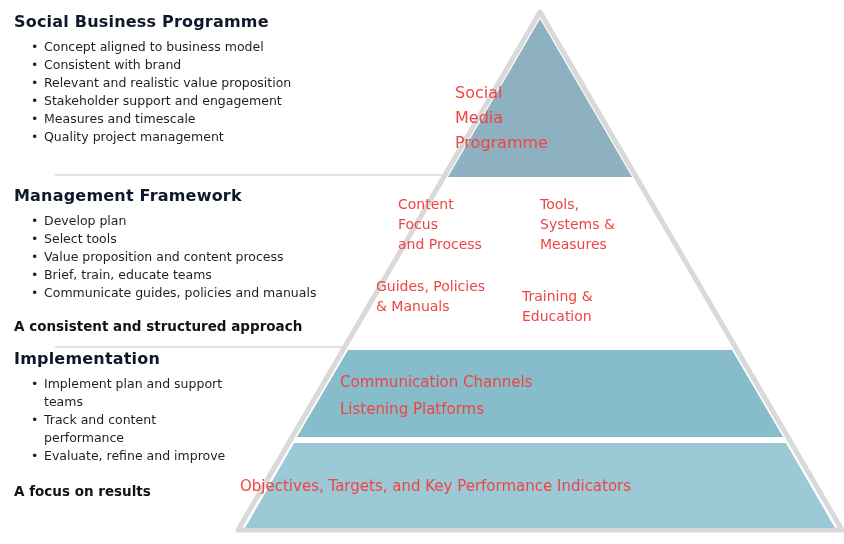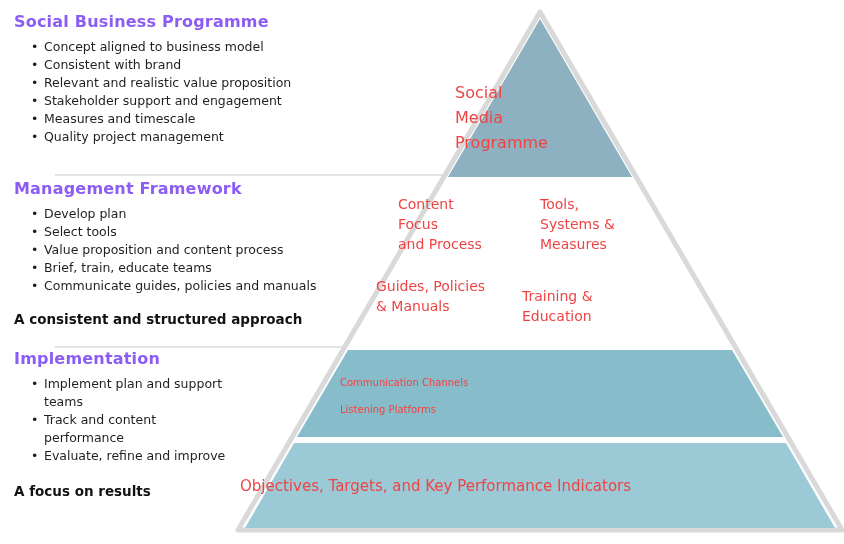--- a/index.html
+++ b/index.html
@@ -8,21 +8,21 @@
     position: relative;
     background: #ffffff;
     font-family: "DejaVu Sans", "Liberation Sans", sans-serif;
     overflow: hidden;
   }
   .section { position: absolute; left: 14px; }
   .section-heading {
     margin: 0;
     font-size: 16px;
     font-weight: bold;
-    color: #8b5cf6;
+    color: #0f172a;
     letter-spacing: 0.2px;
   }
   .bullet-list {
     list-style: none;
     margin: 7px 0 0 17px;
     padding: 0;
   }
   .bullet-list li {
     position: relative;
     padding-left: 13px;
@@ -56,41 +56,41 @@
     text-align: left;
     color: #ef4444;
     white-space: pre-line;
   }
   .lbl-top        { left: 455px; top: 80px;  width: 170px; font-size: 16px; line-height: 25px; }
   .lbl-mid        { font-size: 14px; line-height: 20px; }
   .lbl-content    { left: 398px; top: 194px; width: 140px; }
   .lbl-tools      { left: 540px; top: 194px; width: 140px; }
   .lbl-guides     { left: 376px; top: 276px; width: 182px; }
   .lbl-training   { left: 522px; top: 286px; width: 180px; }
-  .lbl-comm       { left: 340px; top: 369px; width: 400px; font-size: 10px; line-height: 27px; }
+  .lbl-comm       { left: 340px; top: 369px; width: 400px; font-size: 15px; line-height: 27px; }
   .lbl-objectives { left: 240px; top: 477px; width: 600px; font-size: 15px; }
 </style>
 </head>
 <body>
 
 <div class="section" style="top: 12px;">
   <h2 class="section-heading">Social Business Programme</h2>
   <ul class="bullet-list">
     <li>Concept aligned to business model</li>
     <li>Consistent with brand</li>
     <li>Relevant and realistic value proposition</li>
     <li>Stakeholder support and engagement</li>
     <li>Measures and timescale</li>
     <li>Quality project management</li>
   </ul>
 </div>
 
 <div class="divider-line" style="top: 174px; left: 55px; width: 393px;"></div>
 
-<div class="section" style="top: 179px;">
+<div class="section" style="top: 186px;">
   <h2 class="section-heading">Management Framework</h2>
   <ul class="bullet-list">
     <li>Develop plan</li>
     <li>Select tools</li>
     <li>Value proposition and content process</li>
     <li>Brief, train, educate teams</li>
     <li>Communicate guides, policies and manuals</li>
   </ul>
   <p class="section-note" style="margin-top: 16px;">A consistent and structured approach</p>
 </div>

